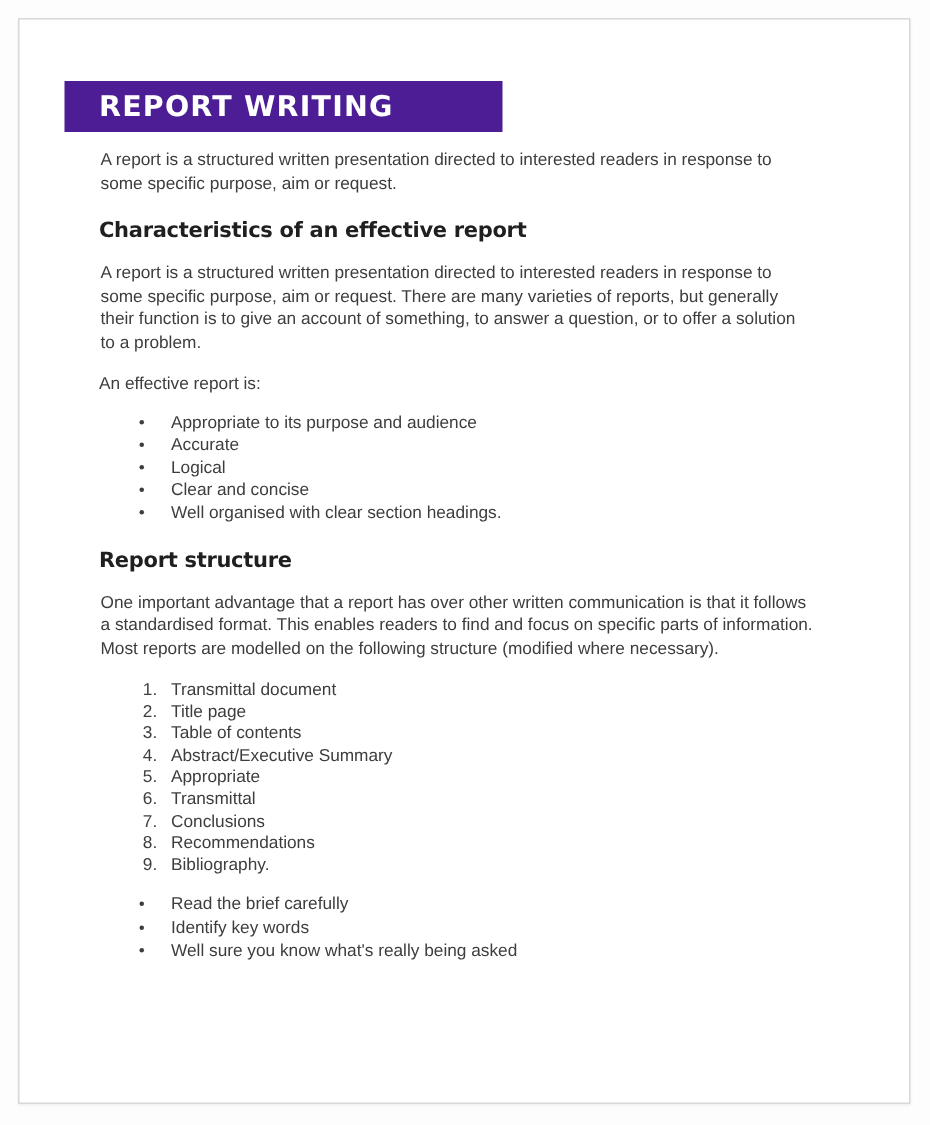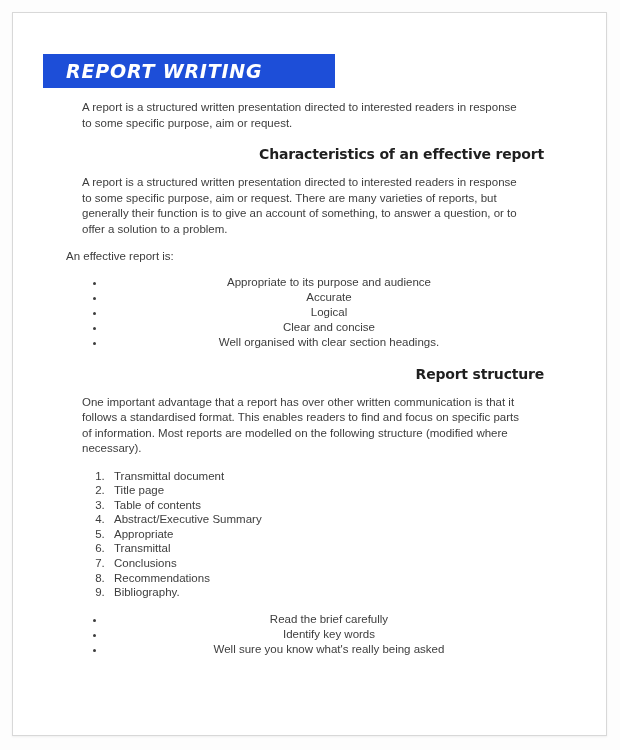--- a/index.html
+++ b/index.html
@@ -20,63 +20,60 @@
     background: #ffffff;
     border: 1px solid #d8d8d8;
     box-shadow: 0 1px 2px rgba(0,0,0,0.06);
     box-sizing: border-box;
     overflow: hidden;
   }
   .banner {
     margin: 41px 0 0 30px;
     width: 292px;
     height: 34px;
-    background: #1d4ed8;
+    background: #4c1d95;
     display: flex;
     align-items: center;
     padding-left: 23px;
     box-sizing: border-box;
-    font-style: italic;
   }
   .banner-title {
     font-family: "DejaVu Sans", "Liberation Sans", sans-serif;
     font-weight: bold;
     font-size: 19px;
     letter-spacing: 0.8px;
     color: #ffffff;
     white-space: nowrap;
   }
   .content {
     margin-left: 53px;
     width: 478px;
     color: #3d3d3d;
     font-size: 11.5px;
     line-height: 15.5px;
   }
   .content p {
-    margin: 12px 16px;
+    margin: 12px 1px;
   }
   .content p.list-intro {
     margin: 5px 0 10px 0;
   }
   h2 {
     font-family: "DejaVu Sans", "Liberation Sans", sans-serif;
     font-weight: bold;
     font-size: 14px;
     letter-spacing: -0.2px;
     color: #1f1f1f;
     margin: 14px 0 10px 0;
     line-height: 18px;
-    text-align: right;
   }
   ul.bullet-list {
     margin: 10px 0 12px 0;
     padding-left: 40px;
     list-style: disc outside;
-    text-align: center;
   }
   ul.bullet-list li {
     line-height: 15.2px;
     padding-left: 8px;
   }
   ol.numbered-list {
     margin: 10px 0 12px 0;
     padding-left: 42px;
   }
   ol.numbered-list li {

